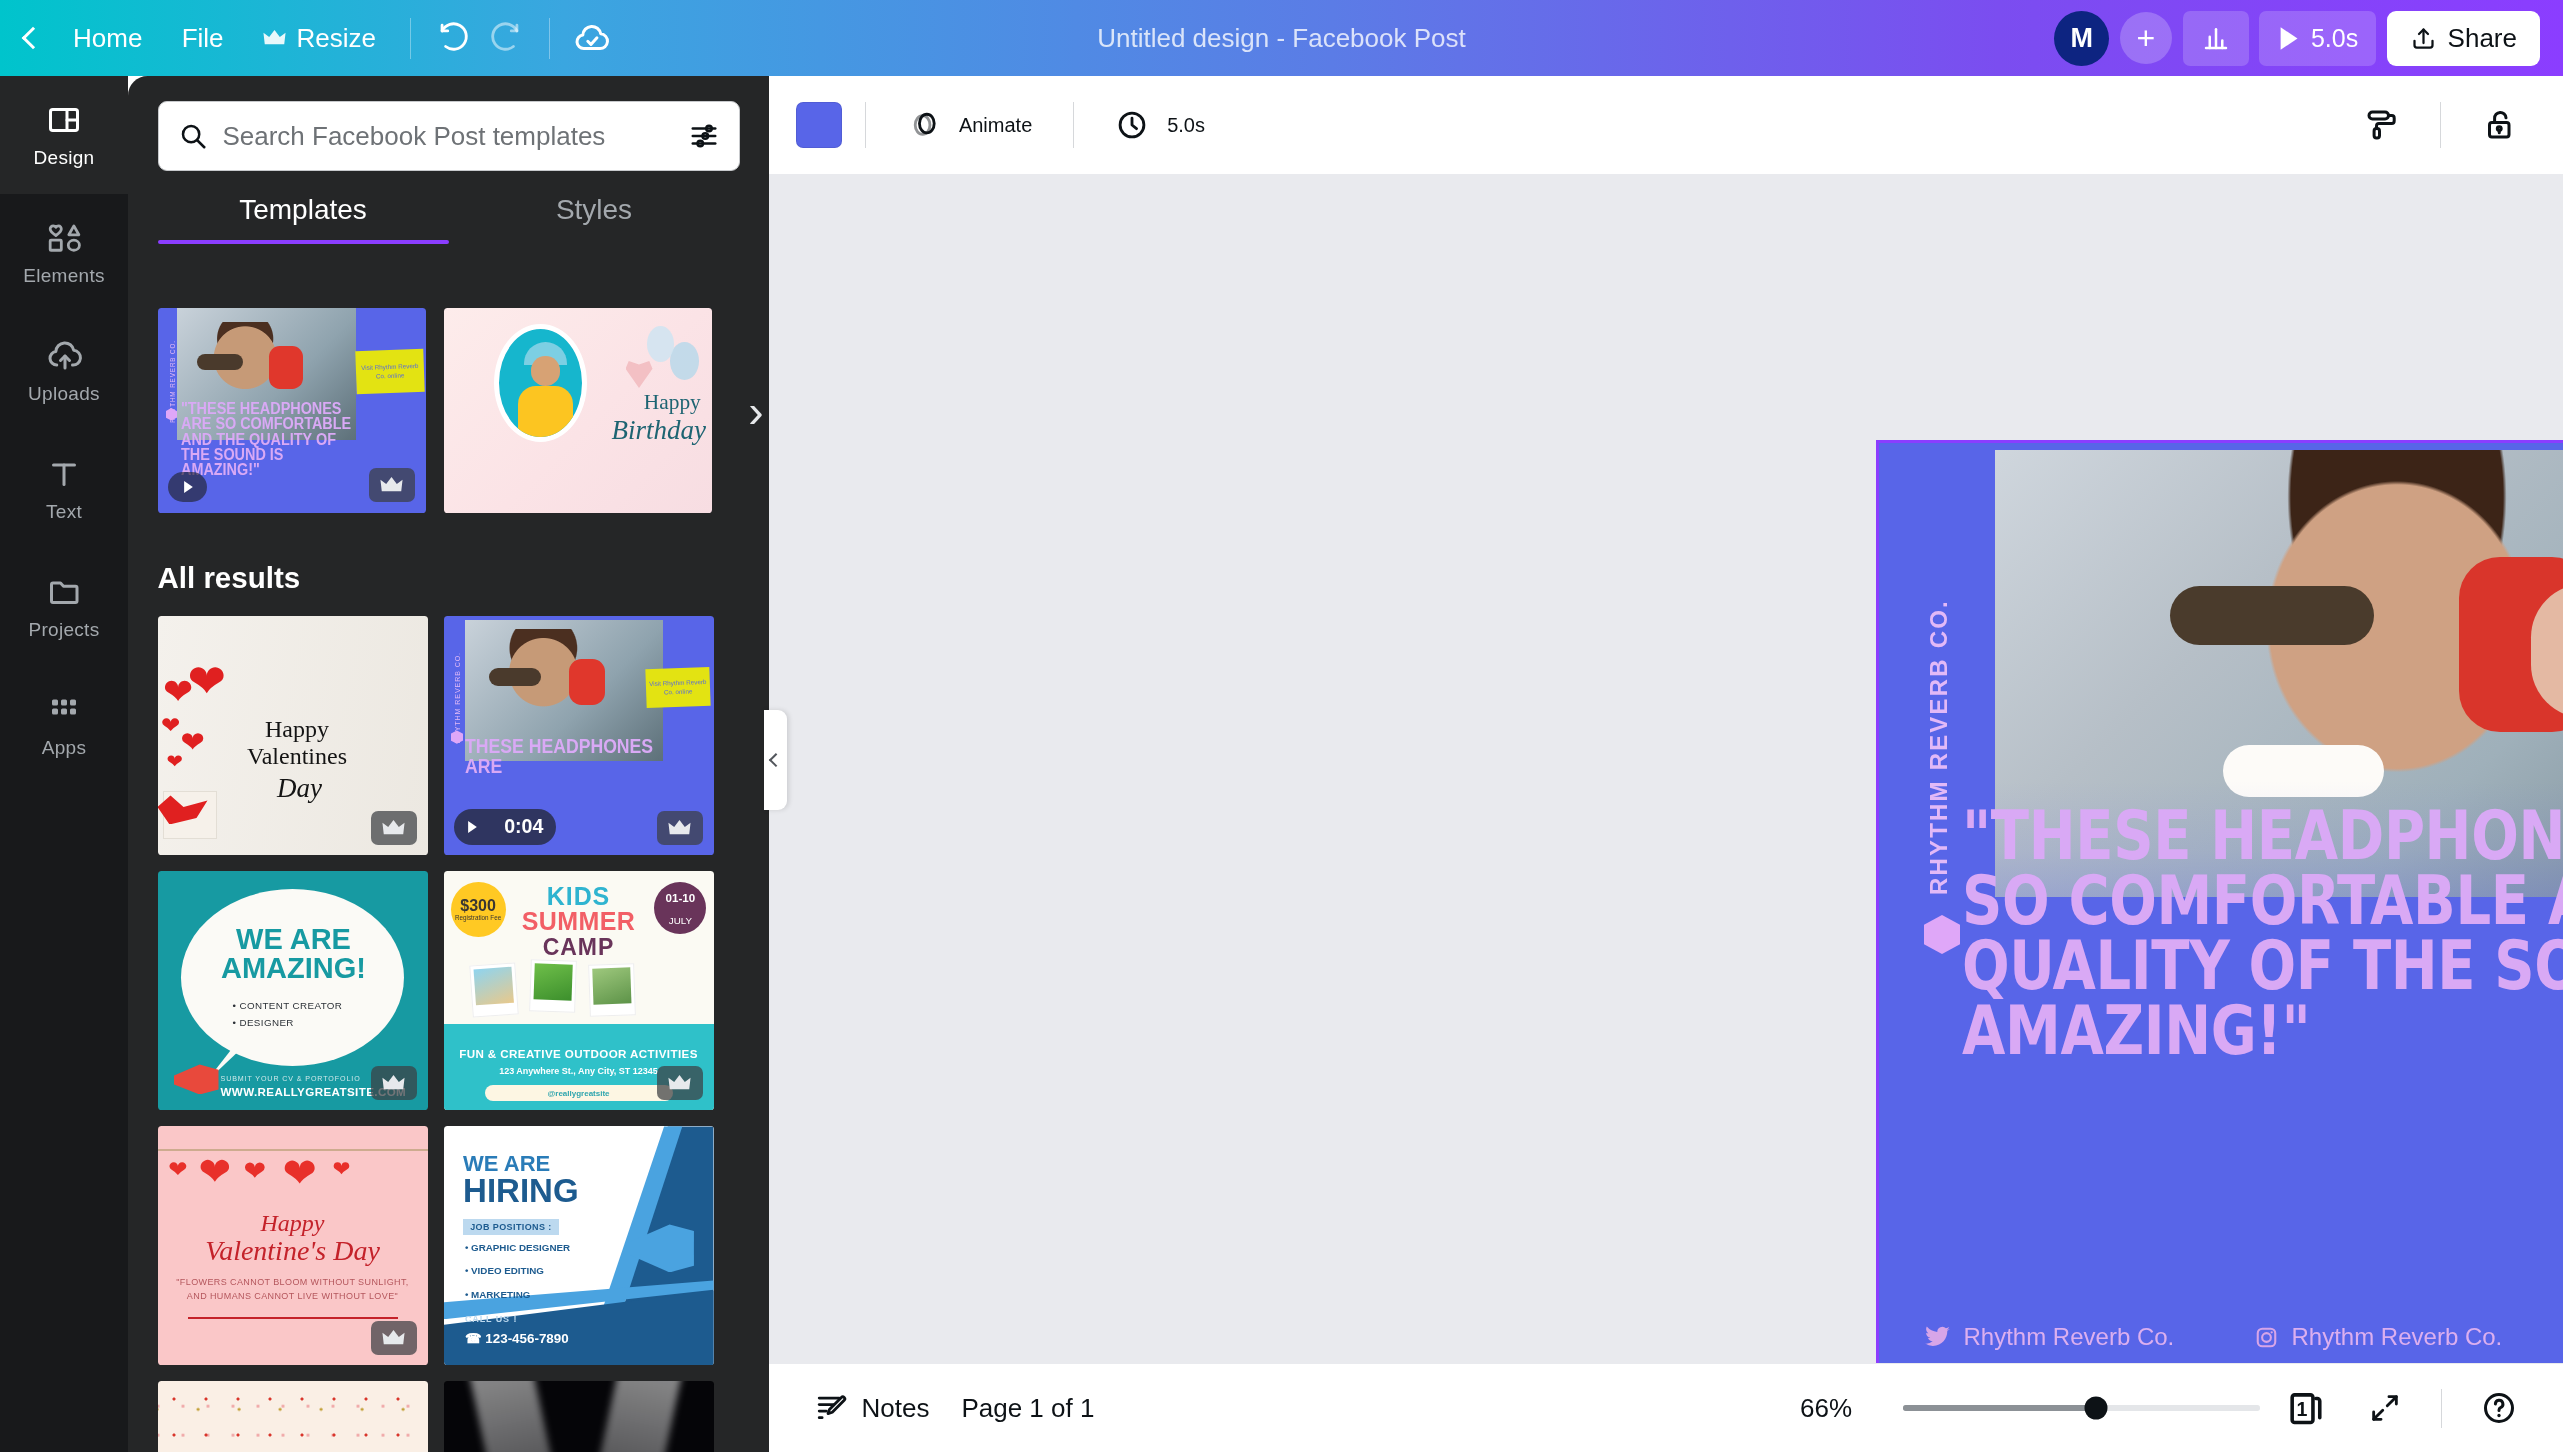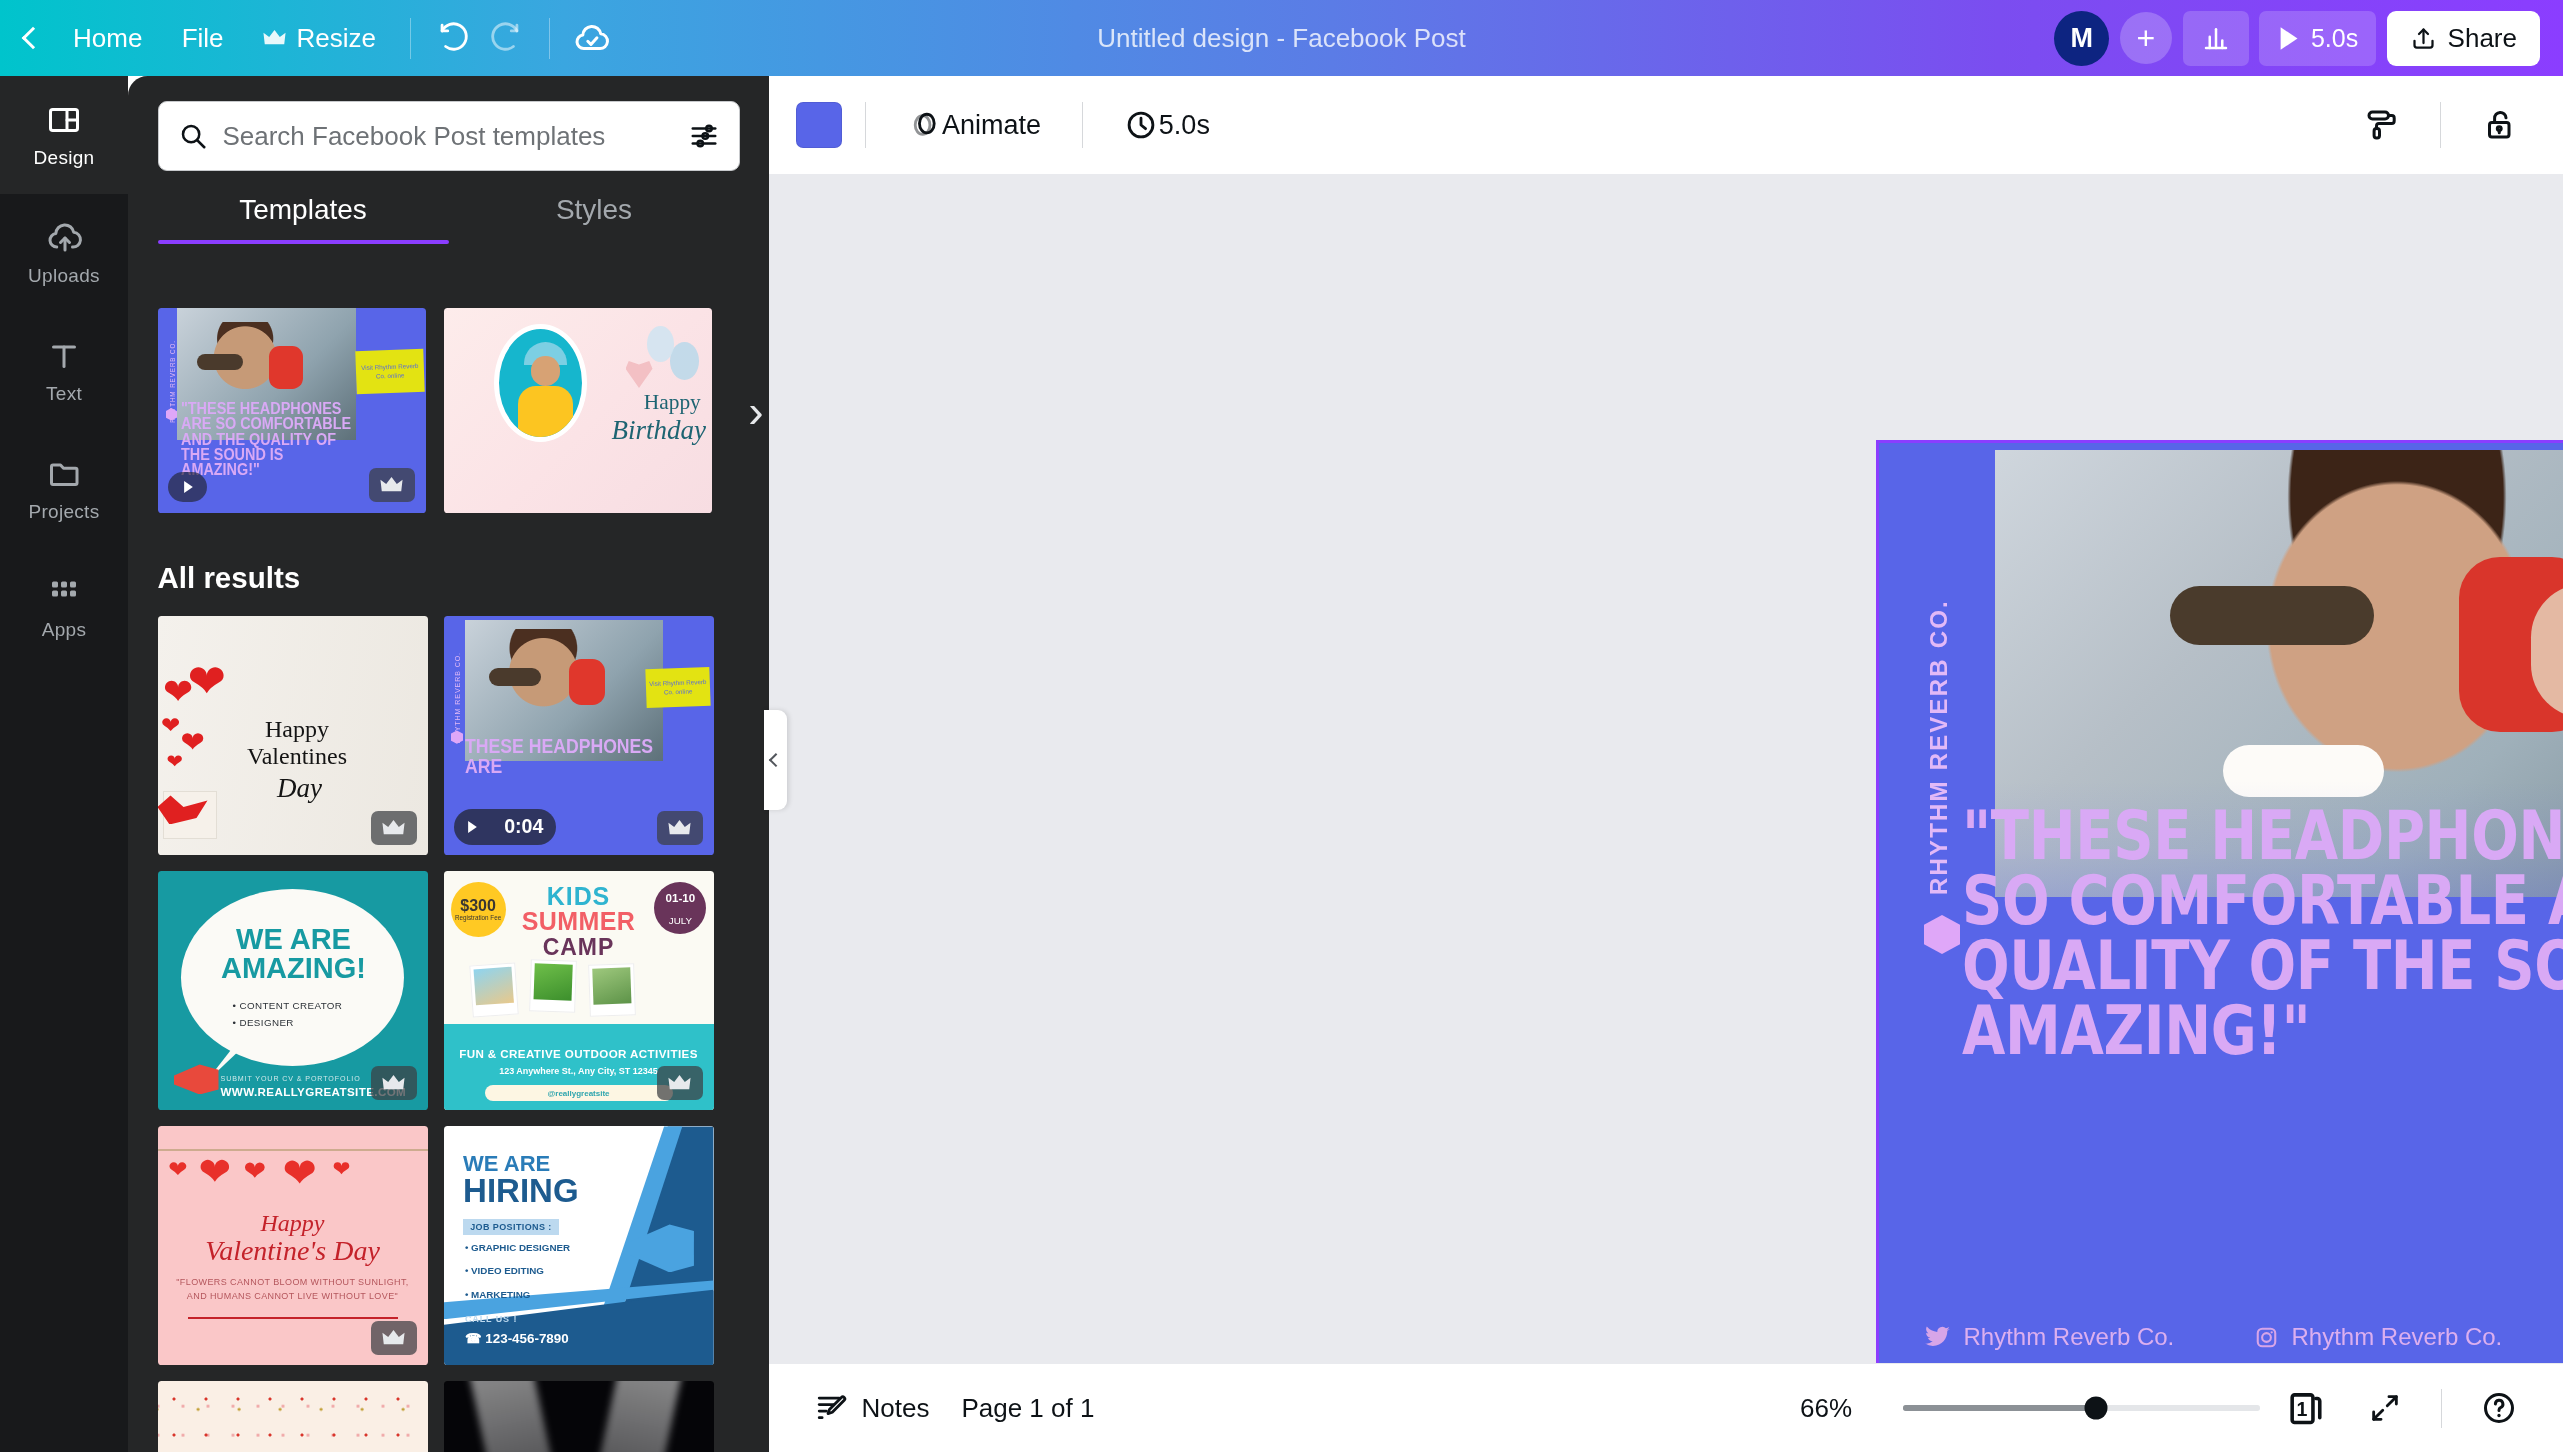--- a/index.html
+++ b/index.html
@@ -147,22 +147,22 @@
   }
   .ctx-toolbar {
     height: 98px; background: #fff; display: flex; align-items: center; padding: 0 27px; gap: 0;
   }
   .color-swatch {
     width: 46px; height: 46px; border-radius: 7.1px; background: #5865e8; cursor: pointer;
     border: 0.9px solid rgba(0,0,0,0.08);
   }
   .ctx-div { width: 0.9px; height: 46px; background: #d6d8db; margin: 0 23px; }
   .ctx-btn {
-    display: flex; align-items: center; gap: 1px; height: 61px; padding: 0 18px;
-    border-radius: 7.1px; cursor: pointer; font-size: 27px; color: #0d1216;
+    display: flex; align-items: center; gap: 18px; height: 61px; padding: 0 18px;
+    border-radius: 7.1px; cursor: pointer; font-size: 20px; color: #0d1216;
   }
   .ctx-right { margin-left: auto; display: flex; align-items: center; }
 
   .canvas-area { position: absolute; top: 98px; left: 0; right: 0; bottom: 89px; background: #e9eaee; }
 
   .design-frame {
     position: absolute; left: 1107px; top: 266px; width: 1122px; height: 948px;
     border: 3.6px solid #8b3dff; background: #5865e8; overflow: hidden;
   }
 
@@ -301,20 +301,31 @@
 <div class="rail">
   <div class="rail-item active">
     <span class="rail-ico">
       <svg width="36" height="36" viewBox="0 0 24 24" style="color:currentColor">
           <rect class="sw" x="3" y="5" width="18" height="14" rx="1.5"></rect>
           <path class="sw" d="M14 5v14"></path>
           <path class="sw" d="M14 12h7"></path>
         </svg>
     </span>
     <span class="rail-label">Design</span>
+  </div>
+  <div class="rail-item">
+    <span class="rail-ico">
+      <svg width="39" height="36" viewBox="0 0 28 24" style="color:currentColor">
+          <path class="sw" d="M3 5.6c0-1.3 1-2.3 2.2-2.3 1 0 1.6.5 1.9 1 .3-.5.9-1 1.9-1C10.2 3.3 11 4.3 11 5.6c0 2-3.9 4.6-3.9 4.6S3 7.6 3 5.6z"></path>
+          <path class="sw" d="M20 3.3l3.6 6.4h-7.2z"></path>
+          <rect class="sw" x="3" y="13.6" width="8" height="7.2" rx=".6"></rect>
+          <ellipse class="sw" cx="20" cy="17.2" rx="4" ry="3.6"></ellipse>
+        </svg>
+    </span>
+    <span class="rail-label">Elements</span>
   </div>
   <div class="rail-item">
     <span class="rail-ico">
       <svg width="38" height="36" viewBox="0 0 24 24" style="color:currentColor">
           <path class="sw" d="M6.5 18a4.5 4.5 0 0 1-.6-8.96A6 6 0 0 1 17.8 8.2 4.2 4.2 0 0 1 17 18"></path>
           <path class="sw" d="M12 20v-8"></path>
           <path class="sw" d="M9 15l3-3 3 3"></path>
         </svg>
     </span>
     <span class="rail-label">Uploads</span>

